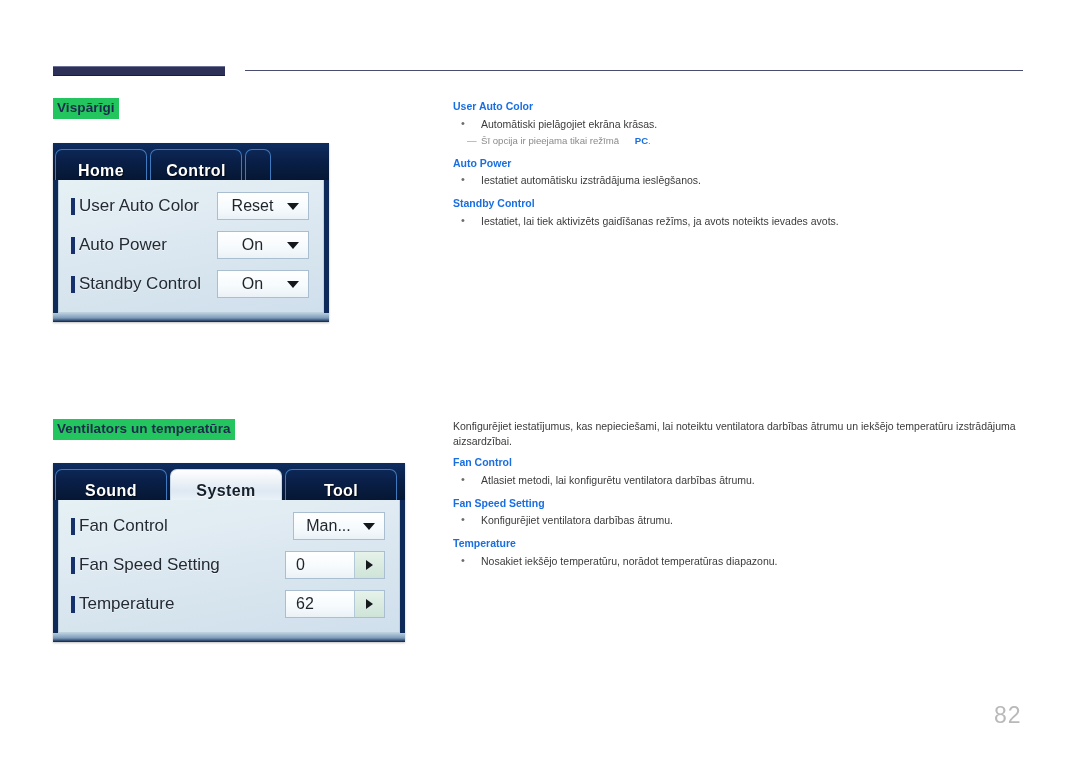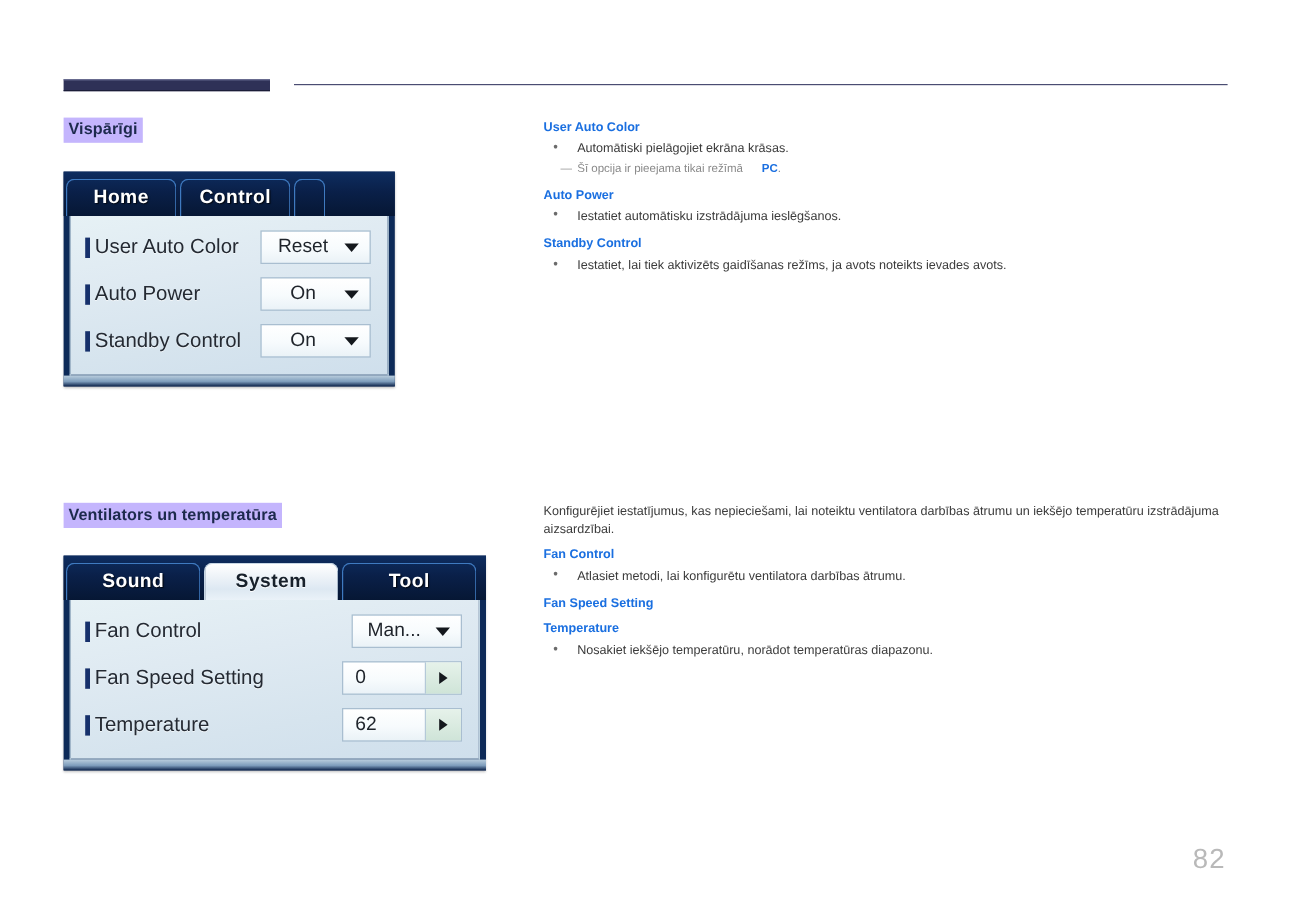--- a/index.html
+++ b/index.html
@@ -36,21 +36,21 @@
     width: 778px; height: 1px;
     background: #4a4d72;
   }
 
   
   .sec-heading {
     position: absolute;
     font-size: 13.5px;
     font-weight: bold;
     color: #1d2a4d;
-    background: #c4b5fd;
+    background: #22c55e;
     padding: 2px 4px 3px 4px;
     letter-spacing: 0.1px;
     line-height: 1.15;
     white-space: nowrap;
   }
   #heading-general { left: 53px; top: 98px; }
   #heading-fan { left: 53px; top: 419px; }
 
   
   .osd {
@@ -66,21 +66,21 @@
     align-items: flex-end;
     padding-left: 2px;
     overflow: hidden;
   }
   .osd-tab {
     position: relative;
     height: 31px;
     margin-right: 3px;
     border-radius: 7px 7px 0 0;
     display: flex;
-    align-items: center;
+    align-items: flex-end;
     justify-content: center;
     font-size: 16px;
     font-weight: bold;
     color: #ffffff;
     text-shadow: 1px 1px 1px rgba(0,0,0,0.75);
     letter-spacing: 0.4px;
     background: linear-gradient(180deg, #2a5fa8 0%, #184municipal 0%, #1b4585 18%, #123166 55%, #0a2049 100%);
     border: 1px solid #3f7ac0;
     border-bottom: none;
     box-sizing: border-box;
@@ -368,19 +368,20 @@
 </div>
 
 <div class="txtcol" id="txt-fan">
 
   <div class="para">Konfigurējiet iestatījumus, kas nepieciešami, lai noteiktu ventilatora darbības ātrumu un iekšējo temperatūru izstrādājuma aizsardzībai.</div>
 
   <div class="sub-head">Fan Control</div>
   <div class="bullet">Atlasiet metodi, lai konfigurētu ventilatora darbības ātrumu.</div>
 
   <div class="sub-head tight">Fan Speed Setting</div>
+  <div class="bullet">Konfigurējiet ventilatora darbības ātrumu.</div>
 
   <div class="sub-head tight">Temperature</div>
   <div class="bullet">Nosakiet iekšējo temperatūru, norādot temperatūras diapazonu.</div>
 
 </div>
 
 <div id="page-number">82</div>
 
 </body></html>

